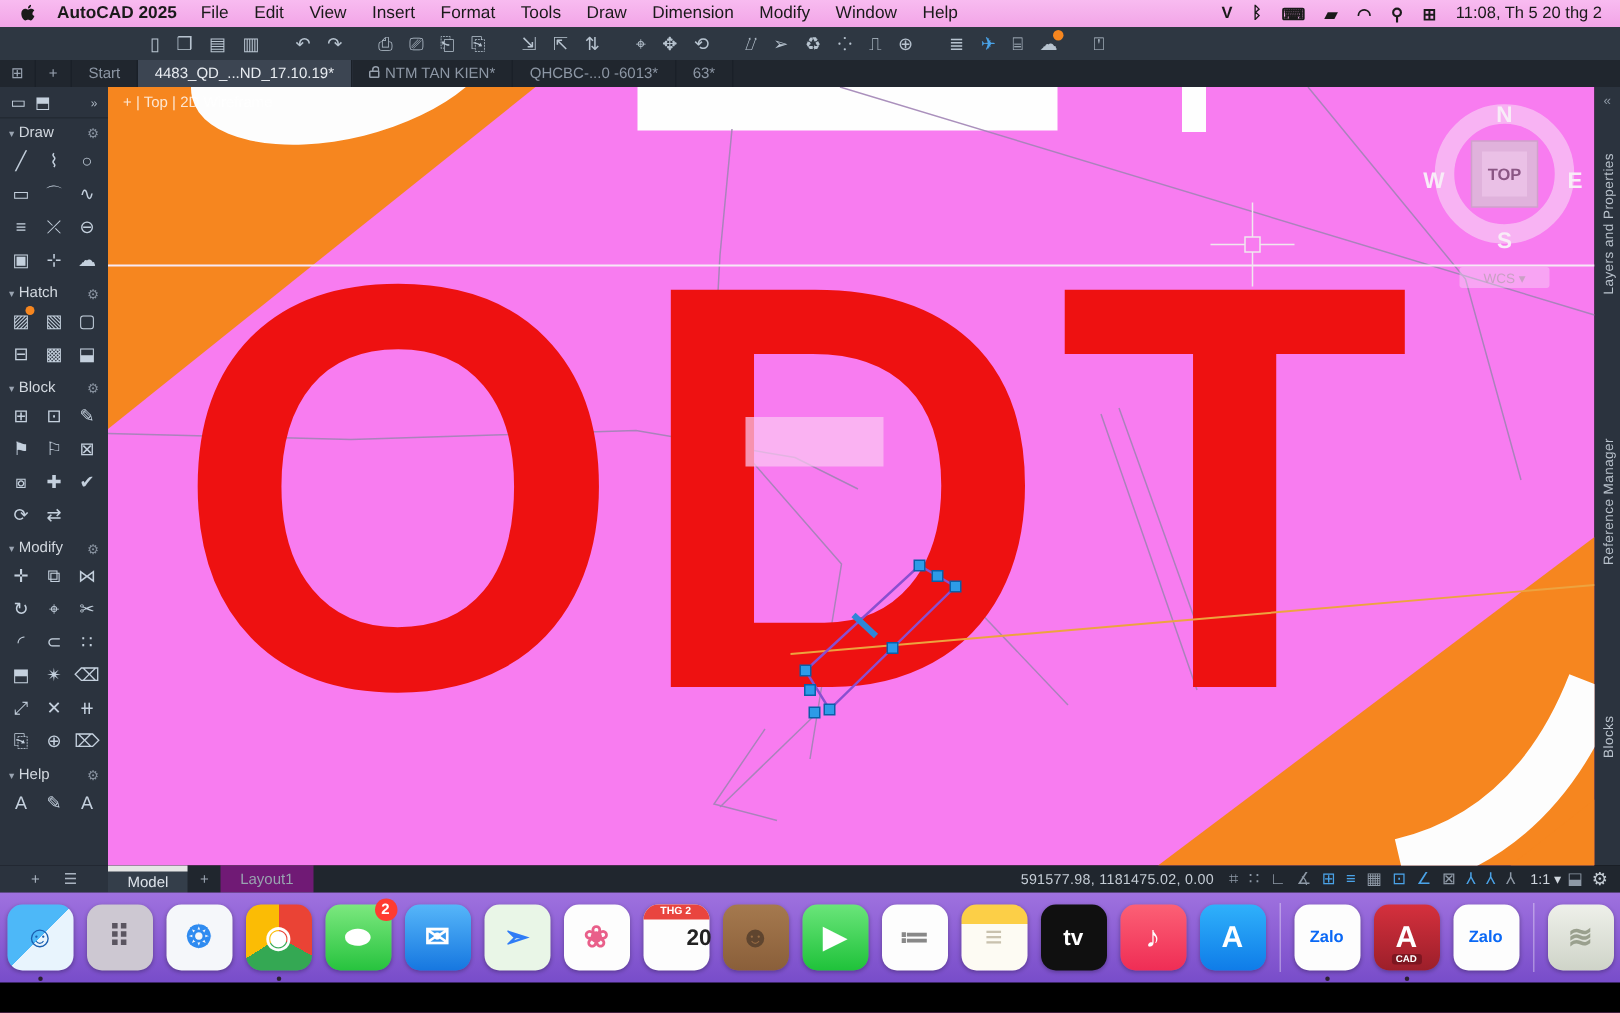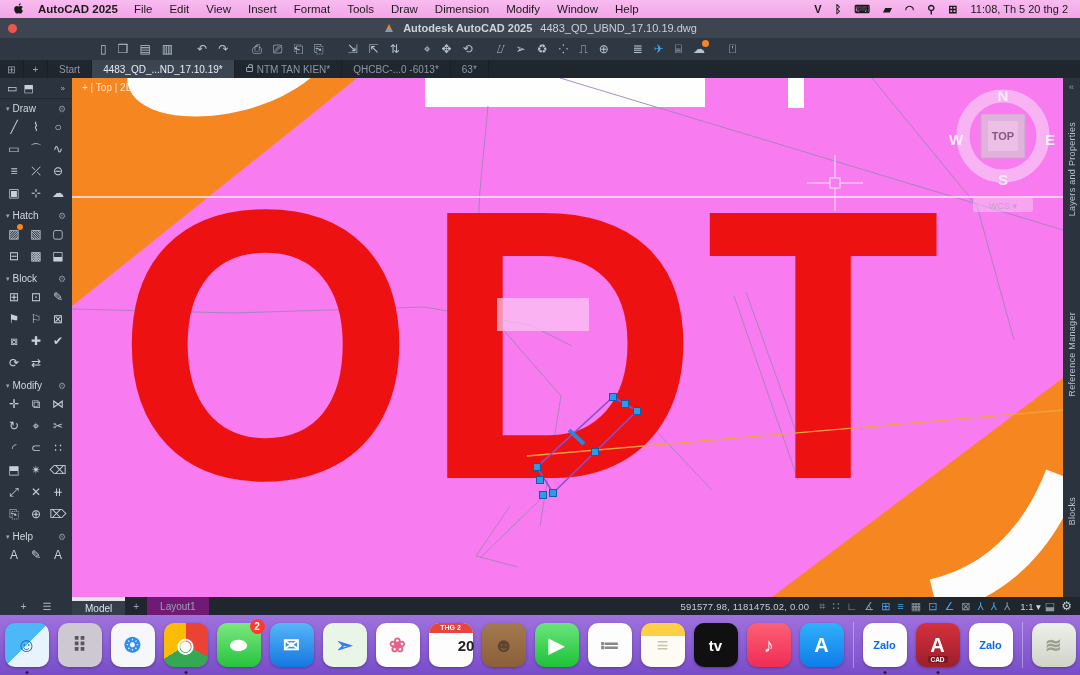--- a/index.html
+++ b/index.html
@@ -156,29 +156,20 @@
           <span class="st-icon"><span>⌨</span></span>
           <span class="st-icon"><span>▰</span></span>
           <span class="st-icon"><span>◠</span></span>
           <span class="st-icon"><span>⚲</span></span>
           <span class="st-icon"><span>⊞</span></span>
         </div>
       <span class="clock">11:08, Th 5 20 thg 2</span>
     </div>
   </div>
 
-  <div class="titlebar">
-    <span class="dot"></span>
-    <svg width="12" height="12" viewBox="0 0 12 12">
-        <path d="M2 10 L6 2 L10 10 Z" fill="#d98a3a"></path>
-        <path d="M3.5 8.5 L8.5 8.5" stroke="#4aa3e8" stroke-width="1"></path>
-      </svg>
-    <span class="t-strong">Autodesk AutoCAD 2025</span>
-    <span>4483_QD_UBND_17.10.19.dwg</span>
-  </div>
 
   <div class="toolbar">
     <div class="tgroup">
         <span class="t-icon"><span>▯</span></span>
         <span class="t-icon"><span>❒</span></span>
         <span class="t-icon"><span>▤</span></span>
         <span class="t-icon"><span>▥</span></span>
       </div>
     <div class="tgroup">
         <span class="t-icon"><span>↶</span></span>

